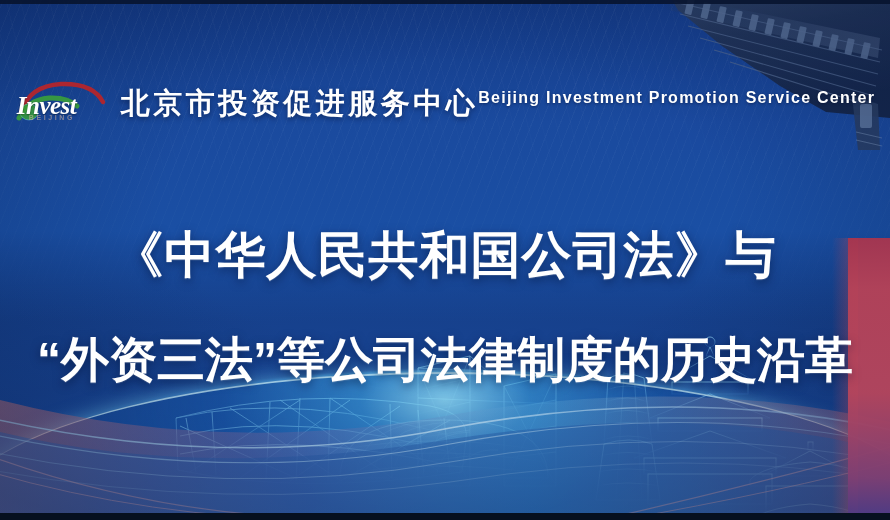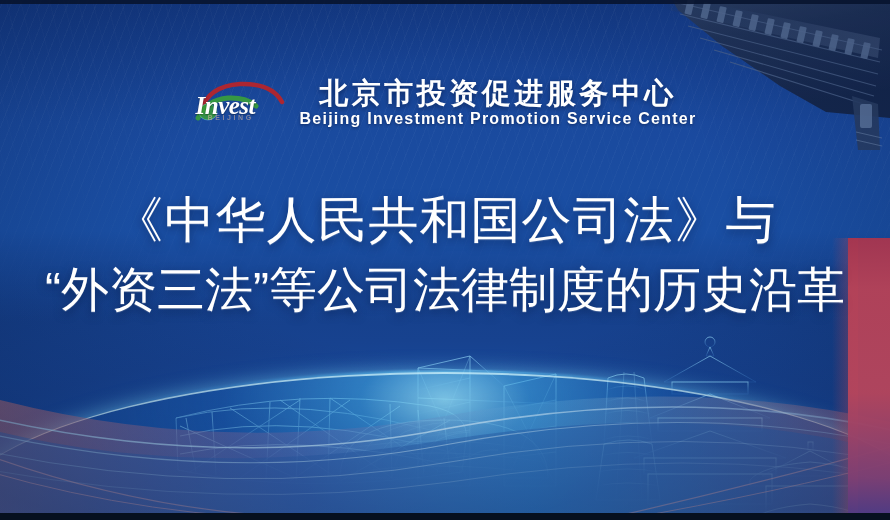--- a/index.html
+++ b/index.html
@@ -70,40 +70,41 @@
     position:absolute;left:2px;top:14px;
     font-family:"Liberation Serif","DejaVu Serif",serif;
     font-style:italic;font-weight:bold;font-size:25px;letter-spacing:-.5px;
     color:#ffffff;text-shadow:0 1px 2px rgba(0,0,0,.45);
   }
   .logo-sub{
     position:absolute;left:14px;top:36px;
     font-size:7px;letter-spacing:2.6px;font-weight:bold;
     color:#d9b9a0;opacity:.55;
   }
-  .org-block{display:flex;flex-direction:column;justify-content:center;text-align:center;}
+  .org-block{display:flex;flex-direction:row;justify-content:center;}
   .org-cn{
     font-size:29px;font-weight:bold;color:#fff;letter-spacing:3.5px;line-height:1.06;
     text-shadow:0 2px 5px rgba(0,12,44,.5);
   }
   .org-en{
     font-size:16px;font-weight:bold;color:#fff;letter-spacing:1.25px;
     margin-top:1px;text-shadow:0 1px 3px rgba(0,12,44,.5);
   }
 
   
   .title-wrap{
     position:absolute;left:0;right:0;top:185px;
     text-align:center;pointer-events:none;
   }
   .title-line{
-    color:#ffffff;font-weight:normal;
+    color:#ffffff;font-weight:bold;
     font-size:50px;line-height:70px;letter-spacing:1px;
     white-space:nowrap;
     text-shadow:0 3px 10px rgba(2,16,52,.55), 0 1px 0 rgba(255,255,255,.18);
+    margin-top:35px;
   }
   .title-line.l2{font-size:48px;letter-spacing:0px;}
 
   
   .skyline{position:absolute;left:0;bottom:0;width:890px;height:230px;}
   .globe-glow{
     position:absolute;left:-6%;bottom:-150px;width:112%;height:300px;
     border-radius:50%;
     background:radial-gradient(ellipse at 50% 10%, rgba(150,230,255,.85) 0%, rgba(70,180,240,.55) 12%, rgba(30,120,210,.28) 32%, rgba(20,80,170,0) 62%);
     filter:blur(1px);

